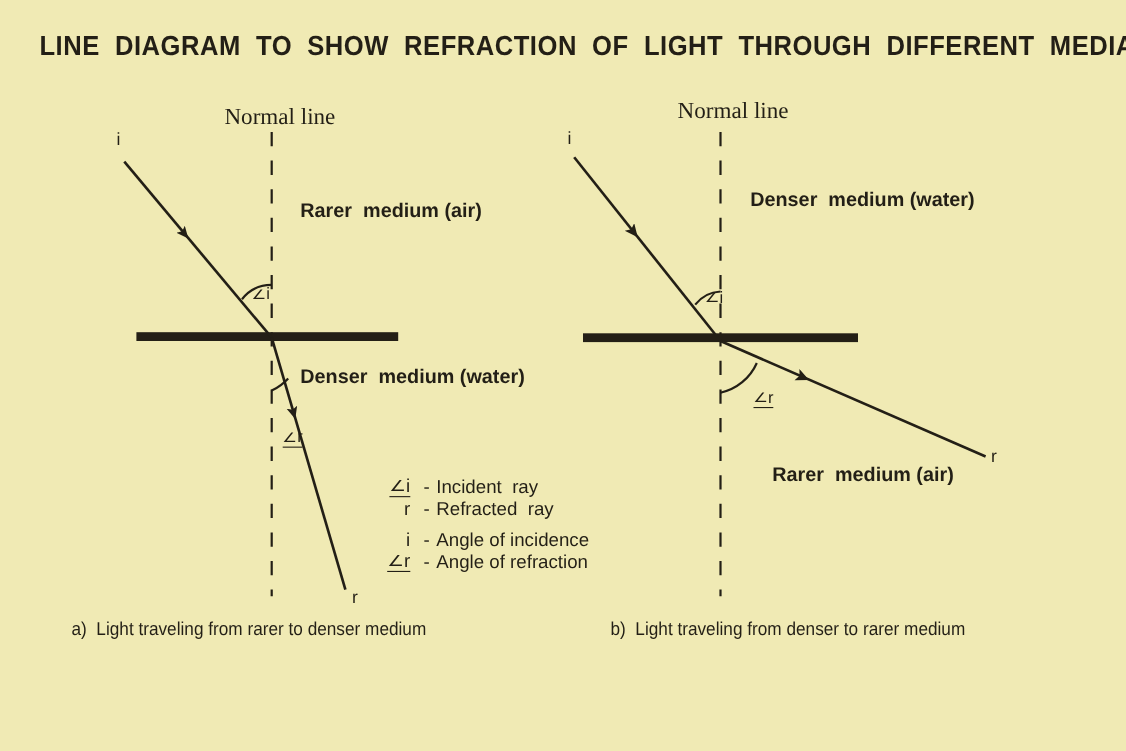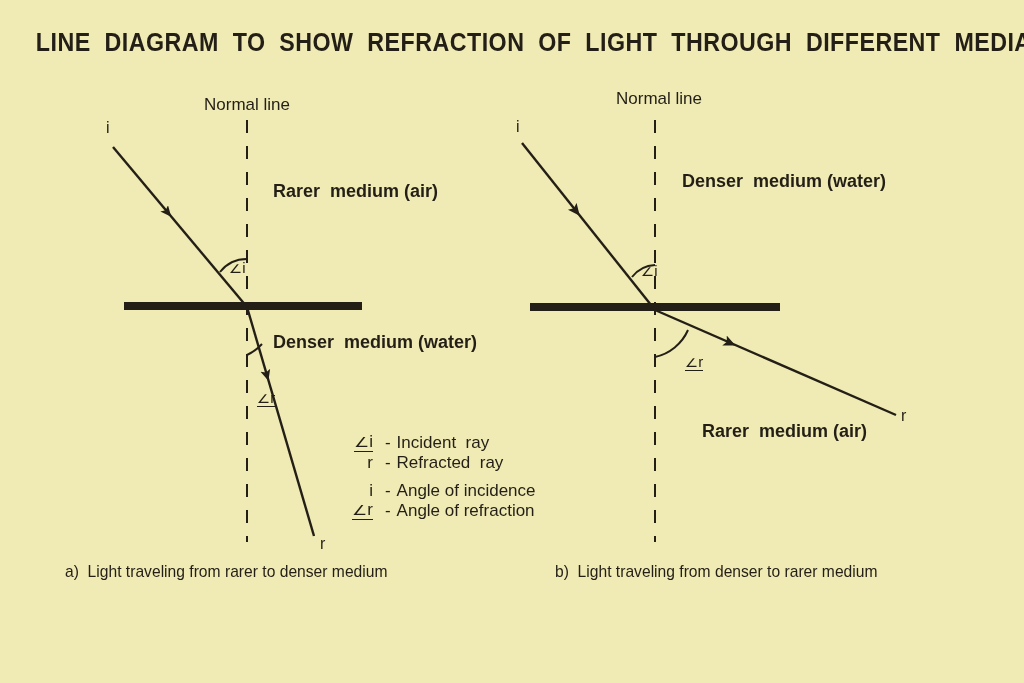--- a/index.html
+++ b/index.html
@@ -36,21 +36,21 @@
     left: 0;
     top: 30px;
     width: 1024px;
     text-align: center;
     font-size: 25px;
     font-weight: 600;
     letter-spacing: 0.5px;
     transform: scaleX(0.93);
     transform-origin: center top;
   }
-  .normal-label { font-size: 17px; }
+  .normal-label { font-size: 21px; font-family: Liberation Serif, serif; }
   .medium-label { font-size: 18px; font-weight: bold; }
   .ray-letter  { font-size: 16px; }
   .angle-label { font-size: 15px; }
   .legend-row  { font-size: 17px; }
   .caption {
     font-size: 17px;
     transform: scaleX(0.92);
     transform-origin: left top;
   }
   .angle-mark { display: inline-block; position: relative; }

